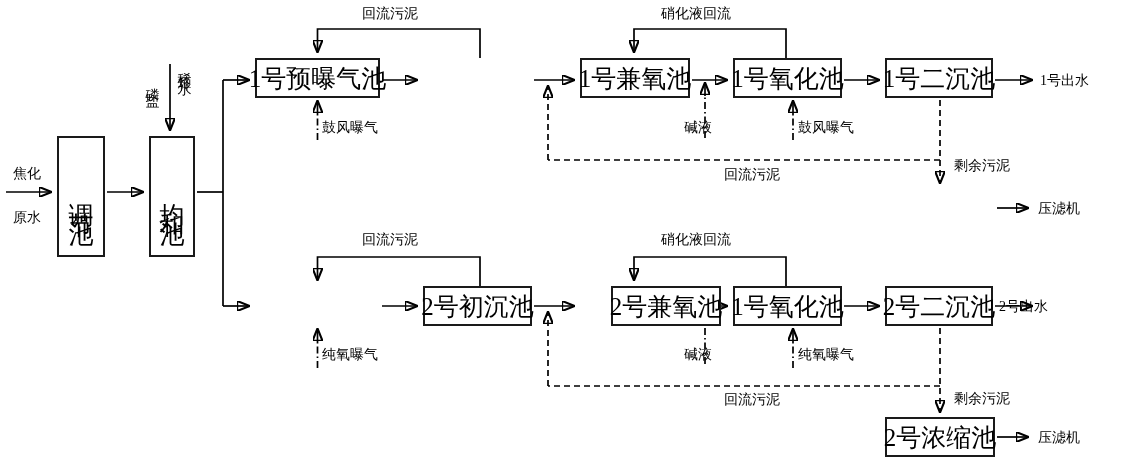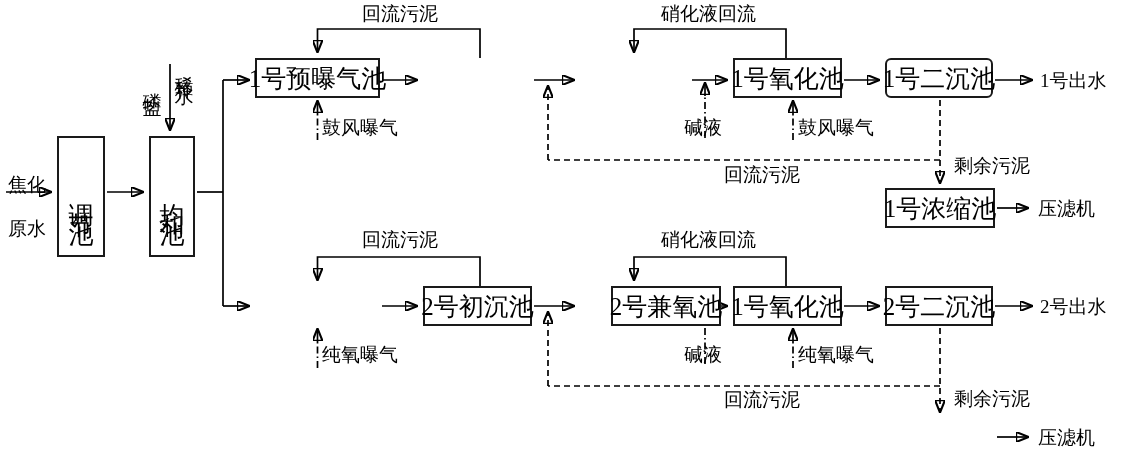--- a/index.html
+++ b/index.html
@@ -15,28 +15,28 @@
   .wires path { stroke:#000; stroke-width:1.7; fill:none; }
   .wires path.dd { stroke-dasharray: 7 3 1.5 3; }  
   .wires path.d  { stroke-dasharray: 6 4; }        
   .box {
     position:absolute; box-sizing:border-box;
     border:2px solid #1a1a1a; background:#fff;
     display:flex; align-items:center; justify-content:center;
     font-size:25px; line-height:1; white-space:nowrap;
   }
   .lbl {
-    position:absolute; font-size:19px; line-height:22px; white-space:nowrap;
+    position:absolute; font-size:14px; line-height:22px; white-space:nowrap;
   }
   .vtext {
     writing-mode: vertical-rl; text-orientation: upright;
     letter-spacing: 5px; white-space:nowrap;
   }
   .vbox-text { writing-mode: vertical-rl; text-orientation: upright; letter-spacing: 9px; }
-  .src span { display:block; text-align:center;margin-top:11px; }
+  .src span { display:block; text-align:center; }
   .src .l2 { margin-top:22px; }
 </style>
 </head>
 <body>
 
 <div class="canvas">
 
   <svg class="wires" viewBox="0 0 1122 464">
     <defs>
       <marker id="arr" viewBox="0 0 10 8" refX="9.5" refY="4" markerWidth="13" markerHeight="10" markerUnits="userSpaceOnUse" orient="auto-start-reverse">
@@ -105,28 +105,28 @@
   </div>
   <div class="box" style="left:149px; top:136px; width:46px; height:121px;">
     <span class="vbox-text">均和池</span>
   </div>
   <div class="lbl vtext" style="left:141px; top:77px;">磷盐</div>
   <div class="lbl vtext" style="left:173px; top:61px;">稀释水</div>
 
   <div class="box" style="left:255px; top:58px; width:125px; height:40px;">
     <span>1号预曝气池</span>
   </div>
+  <div class="box" style="left:580px; top:58px; width:110px; height:40px;">
+    <span>1号兼氧池</span>
+  </div>
   <div class="box" style="left:733px; top:58px; width:109px; height:40px;">
     <span>1号氧化池</span>
   </div>
-  <div class="box" style="left:885px; top:58px; width:108px; height:40px;border-radius:6px;">
+  <div class="box" style="left:885px; top:58px; width:108px; height:40px;">
     <span>1号二沉池</span>
-  </div>
-  <div class="box" style="left:885px; top:188px; width:110px; height:40px;">
-    <span>1号浓缩池</span>
   </div>
 
   <div class="lbl" style="left:362px; top:3px;">回流污泥</div>
   <div class="lbl" style="left:661px; top:3px;">硝化液回流</div>
   <div class="lbl" style="left:322px; top:117px;">鼓风曝气</div>
   <div class="lbl" style="left:684px; top:117px;">碱液</div>
   <div class="lbl" style="left:798px; top:117px;">鼓风曝气</div>
   <div class="lbl" style="left:724px; top:164px;">回流污泥</div>
   <div class="lbl" style="left:954px; top:155px;">剩余污泥</div>
   <div class="lbl" style="left:1040px; top:70px;">1号出水</div>
@@ -137,24 +137,27 @@
   </div>
   <div class="box" style="left:580px; top:286px; width:110px; height:40px;margin-left:31px;">
     <span>2号兼氧池</span>
   </div>
   <div class="box" style="left:733px; top:286px; width:109px; height:40px;">
     <span>1号氧化池</span>
   </div>
   <div class="box" style="left:885px; top:286px; width:108px; height:40px;">
     <span>2号二沉池</span>
   </div>
+  <div class="box" style="left:885px; top:417px; width:110px; height:40px;">
+    <span>2号浓缩池</span>
+  </div>
 
   <div class="lbl" style="left:362px; top:229px;">回流污泥</div>
   <div class="lbl" style="left:661px; top:229px;">硝化液回流</div>
   <div class="lbl" style="left:322px; top:344px;">纯氧曝气</div>
   <div class="lbl" style="left:684px; top:344px;">碱液</div>
   <div class="lbl" style="left:798px; top:344px;">纯氧曝气</div>
   <div class="lbl" style="left:724px; top:389px;">回流污泥</div>
   <div class="lbl" style="left:954px; top:388px;">剩余污泥</div>
-  <div class="lbl" style="left:1040px; top:296px;">2号出水</div>
+  <div class="lbl" style="left:999px; top:296px;">2号出水</div>
   <div class="lbl" style="left:1038px; top:427px;">压滤机</div>
 
 </div>
 
 </body></html>

